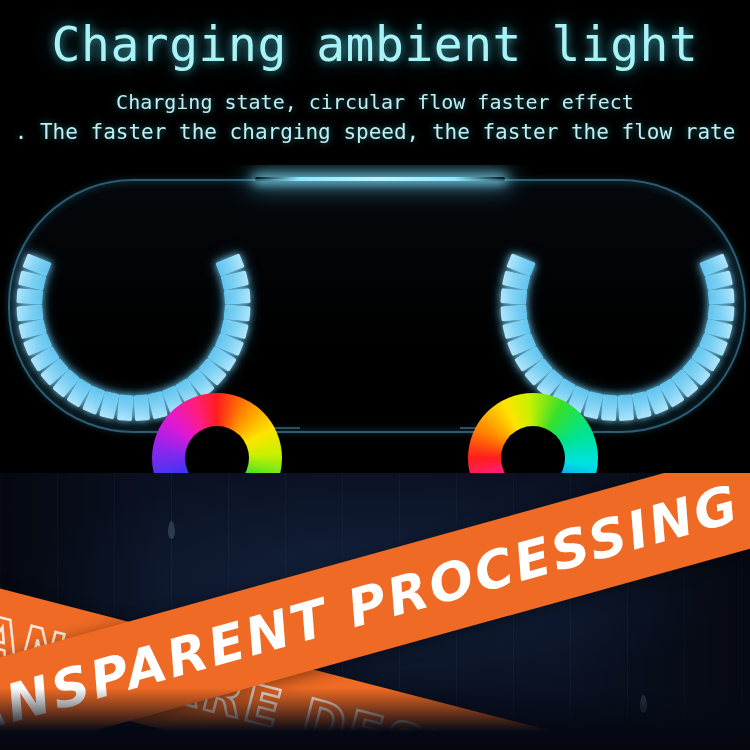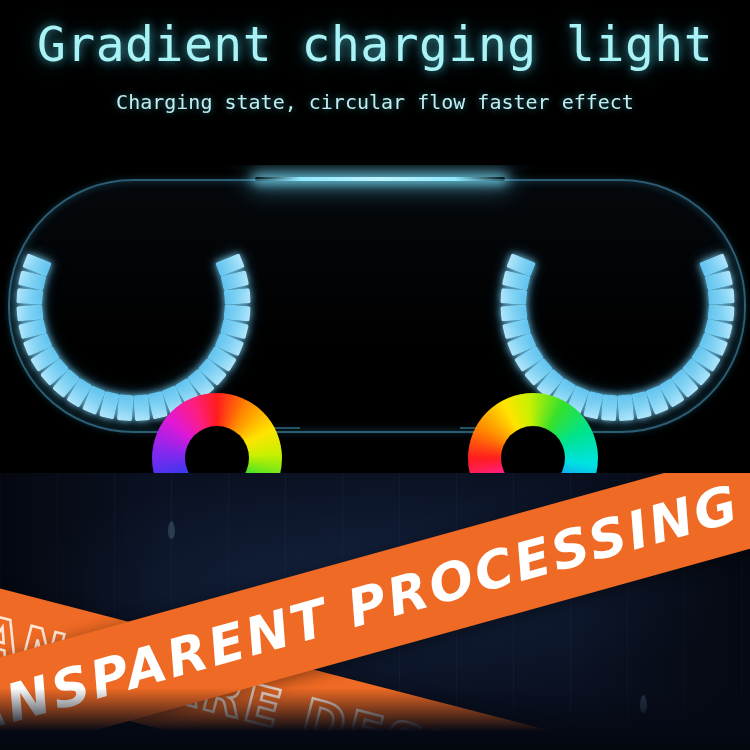--- a/index.html
+++ b/index.html
@@ -131,22 +131,23 @@
   .ribbon.front span{
     color:#ffffff;padding-left:18px;font-style:italic;
   }
 </style>
 </head>
 <body>
 
 <div id="page">
 
   <div class="hero">
-    <div class="hero-title">Gradient charging light</div>
+    <div class="hero-title">Charging ambient light</div>
     <div class="hero-sub l1">Charging state, circular flow faster effect</div>
+    <div class="hero-sub l2">. The faster the charging speed, the faster the flow rate</div>
   </div>
 
   <div class="panel-wrap">
 
     <div class="stadium"></div>
     <div class="topglow"></div>
     <div class="botbar left"></div>
     <div class="botbar right"></div>
 
     <div class="arc left" id="arcLeft">

